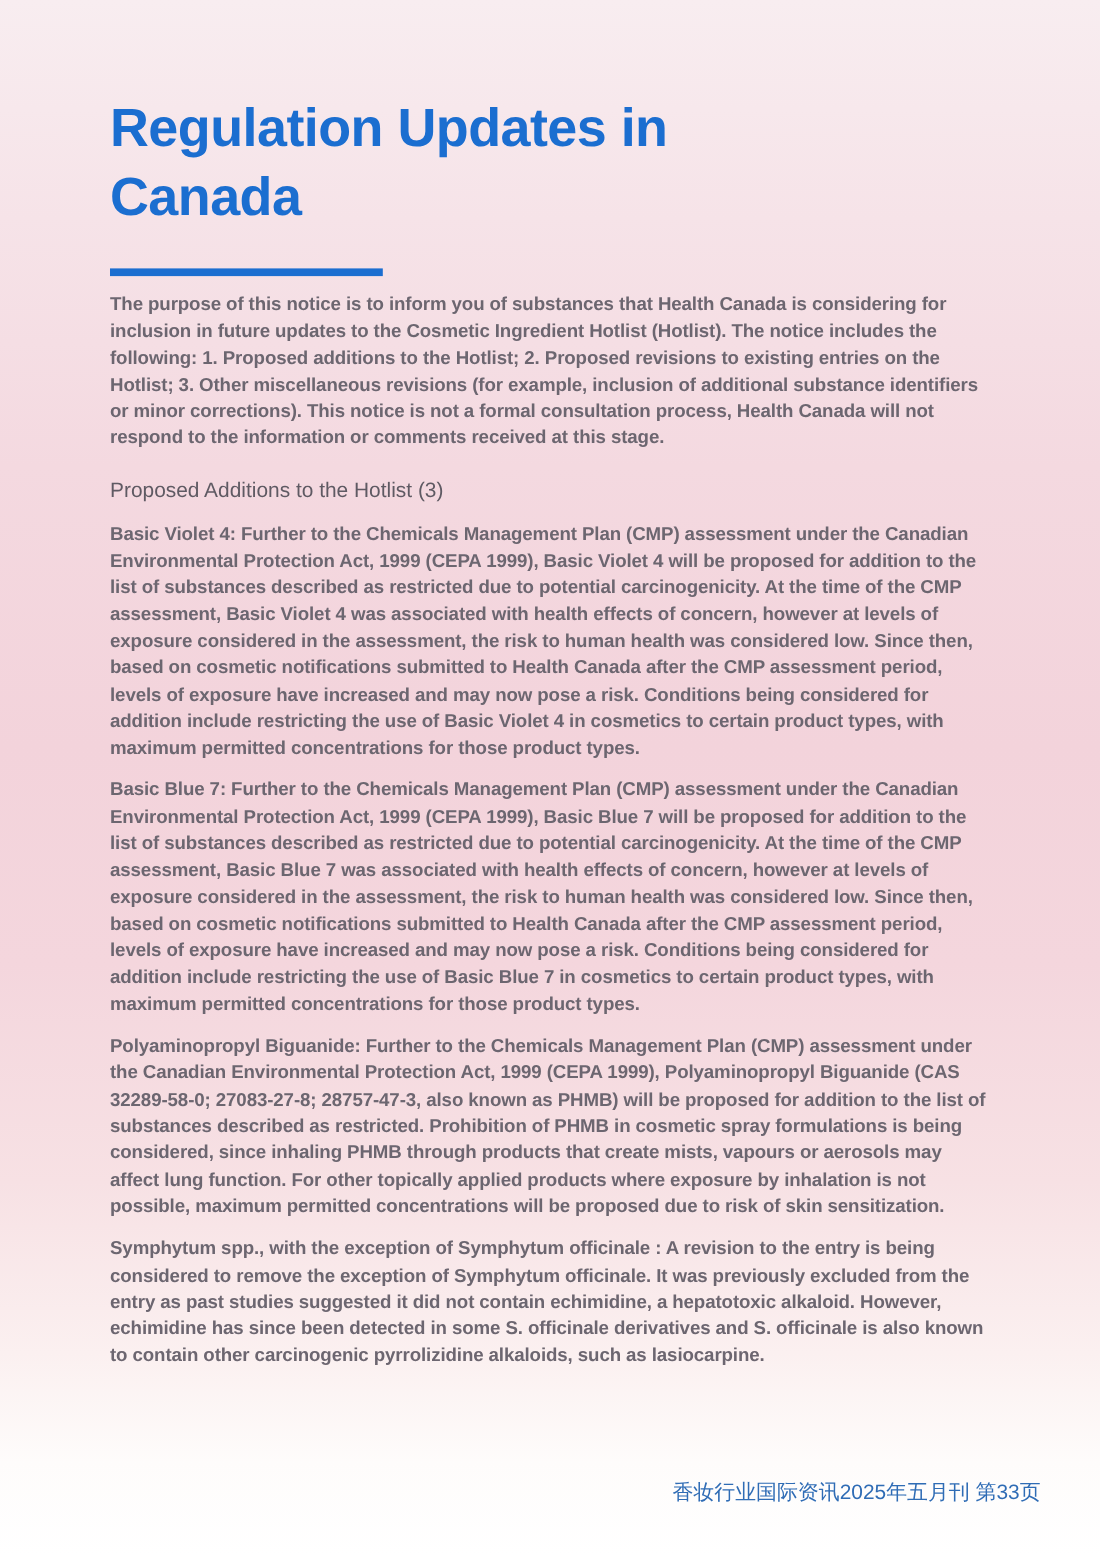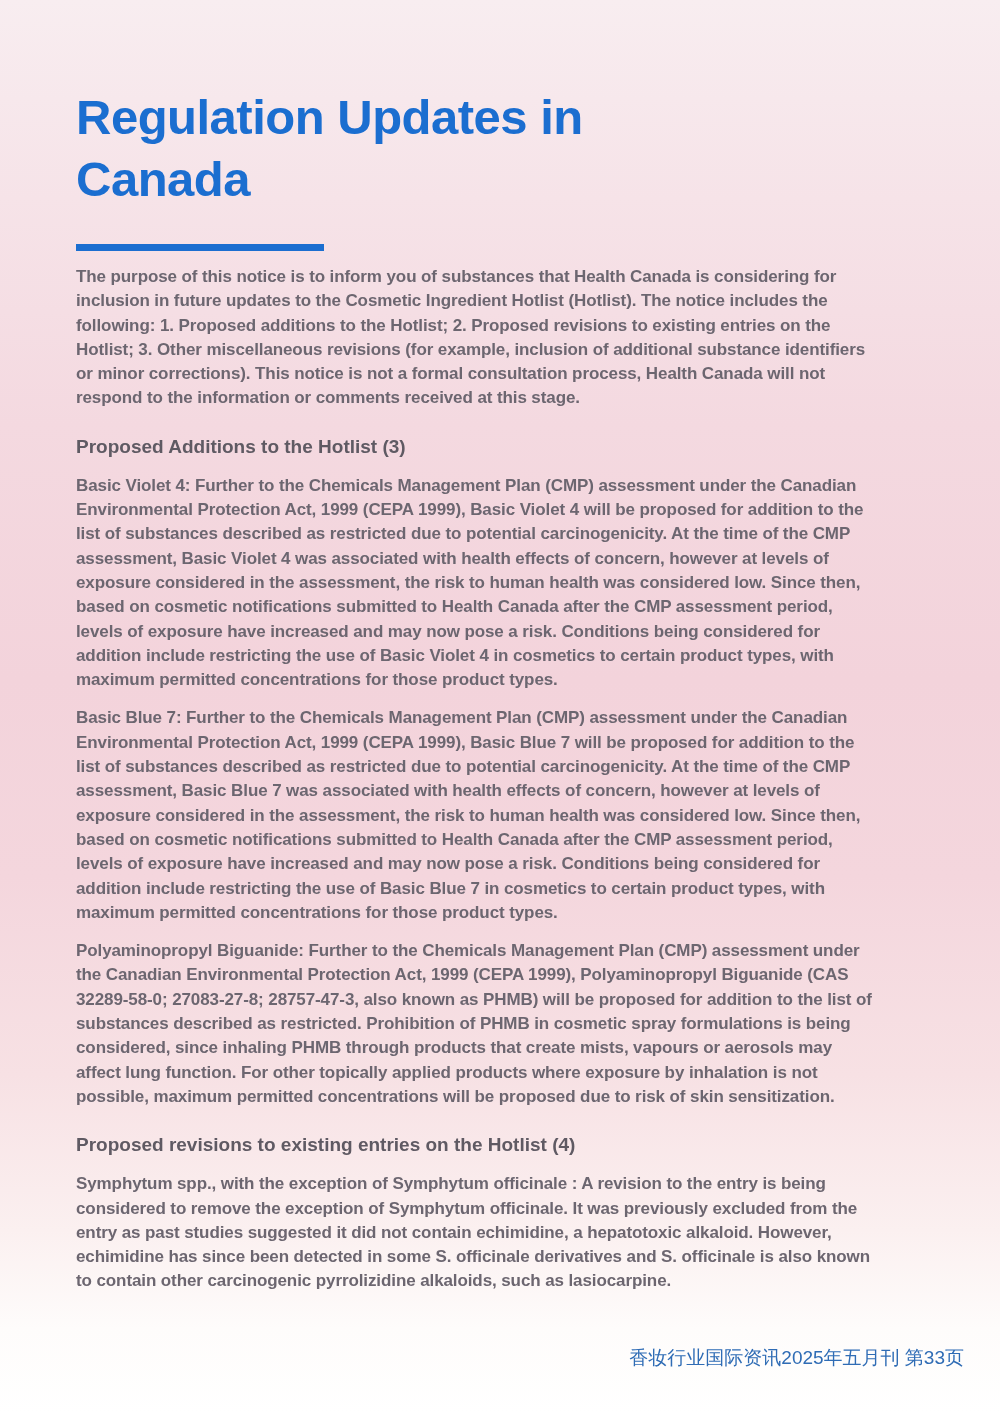--- a/index.html
+++ b/index.html
@@ -17,21 +17,21 @@
       #fbf0f0 87%,
       #fefcfb 94%,
       #ffffff 100%);
     overflow: hidden;
   }
   .page {
     position: relative;
     width: 1000px;
     height: 1414px;
     box-sizing: border-box;
-    padding: 86px 100px 0 76px;
+    padding: 86px 100px 0 100px;
   }
   h1.doc-title {
     margin: 0;
     max-width: 680px;
     font-size: 49px;
     line-height: 62px;
     font-weight: 700;
     color: #1b6ed0;
     letter-spacing: -0.5px;
   }
@@ -55,26 +55,26 @@
     line-height: 24.3px;
     font-weight: 700;
     color: #6c6670;
     max-width: 800px;
     letter-spacing: -0.1px;
   }
   h3.section-heading {
     margin: 23px 0 0 0;
     font-size: 19px;
     line-height: 26px;
-    font-weight: 700;
+    font-weight: 400;
     color: #5f5a63;
   }
   .footer {
     position: absolute;
-    right: 36px;
+    right: 54px;
     bottom: 44px;
     font-size: 19px;
     line-height: 24px;
     font-weight: 400;
     color: #2f6cb5;
     text-align: right;
   }
 </style>
 </head>
 <body>
@@ -89,19 +89,18 @@
   <p class="body-para">The purpose of this notice is to inform you of substances that Health Canada is considering for inclusion in future updates to the Cosmetic Ingredient Hotlist (Hotlist). The notice includes the following: 1. Proposed additions to the Hotlist; 2. Proposed revisions to existing entries on the Hotlist; 3. Other miscellaneous revisions (for example, inclusion of additional substance identifiers or minor corrections). This notice is not a formal consultation process, Health Canada will not respond to the information or comments received at this stage.</p>
 
   <h3 class="section-heading">Proposed Additions to the Hotlist (3)</h3>
 
   <p class="body-para">Basic Violet 4: Further to the Chemicals Management Plan (CMP) assessment under the Canadian Environmental Protection Act, 1999 (CEPA 1999), Basic Violet 4 will be proposed for addition to the list of substances described as restricted due to potential carcinogenicity. At the time of the CMP assessment, Basic Violet 4 was associated with health effects of concern, however at levels of exposure considered in the assessment, the risk to human health was considered low. Since then, based on cosmetic notifications submitted to Health Canada after the CMP assessment period, levels of exposure have increased and may now pose a risk. Conditions being considered for addition include restricting the use of Basic Violet 4 in cosmetics to certain product types, with maximum permitted concentrations for those product types.</p>
 
   <p class="body-para">Basic Blue 7: Further to the Chemicals Management Plan (CMP) assessment under the Canadian Environmental Protection Act, 1999 (CEPA 1999), Basic Blue 7 will be proposed for addition to the list of substances described as restricted due to potential carcinogenicity. At the time of the CMP assessment, Basic Blue 7 was associated with health effects of concern, however at levels of exposure considered in the assessment, the risk to human health was considered low. Since then, based on cosmetic notifications submitted to Health Canada after the CMP assessment period, levels of exposure have increased and may now pose a risk. Conditions being considered for addition include restricting the use of Basic Blue 7 in cosmetics to certain product types, with maximum permitted concentrations for those product types.</p>
 
   <p class="body-para">Polyaminopropyl Biguanide: Further to the Chemicals Management Plan (CMP) assessment under the Canadian Environmental Protection Act, 1999 (CEPA 1999), Polyaminopropyl Biguanide (CAS 32289-58-0; 27083-27-8; 28757-47-3, also known as PHMB) will be proposed for addition to the list of substances described as restricted. Prohibition of PHMB in cosmetic spray formulations is being considered, since inhaling PHMB through products that create mists, vapours or aerosols may affect lung function. For other topically applied products where exposure by inhalation is not possible, maximum permitted concentrations will be proposed due to risk of skin sensitization.</p>
 
-  <h3 class="section-heading">Proposed revisions to existing entries on the Hotlist (4)</h3>
 
   <p class="body-para">Symphytum spp., with the exception of Symphytum officinale : A revision to the entry is being considered to remove the exception of Symphytum officinale. It was previously excluded from the entry as past studies suggested it did not contain echimidine, a hepatotoxic alkaloid. However, echimidine has since been detected in some S. officinale derivatives and S. officinale is also known to contain other carcinogenic pyrrolizidine alkaloids, such as lasiocarpine.</p>
 
   <div class="footer">香妆行业国际资讯2025年五月刊 第33页</div>
 
 </div>
 
 </body></html>

